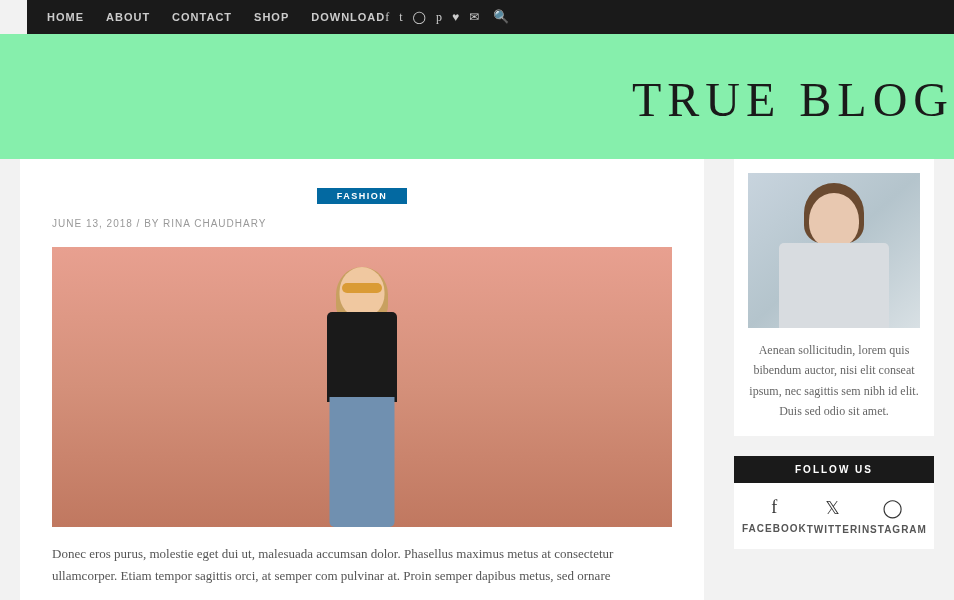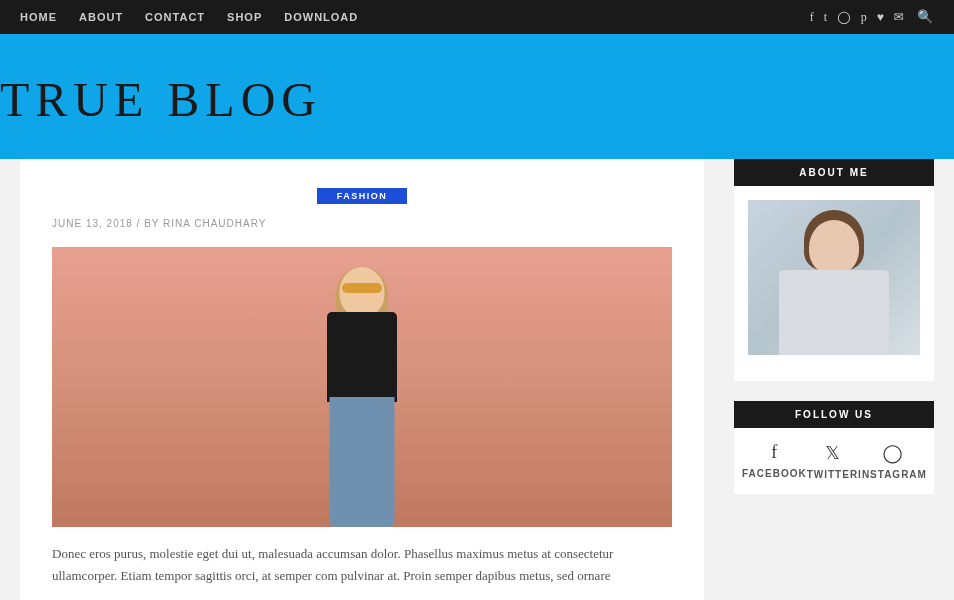--- a/index.html
+++ b/index.html
@@ -3,23 +3,24 @@
   <meta charset="utf-8">
   <style>
     * { margin: 0; padding: 0; box-sizing: border-box; }
     body { font-family: Georgia, serif; background: #f2f2f2; color: #333; font-size: 14px; }
 
     
     nav {
       background: #1a1a1a;
       display: flex;
       align-items: center;
-      justify-content: space-between;
+      justify-content: flex-start;
       padding: 0 20px;
       height: 34px;
+      margin-left: 27px;
     }
     .nav-links { display: flex; gap: 22px; }
     .nav-links a {
       color: #ccc;
       text-decoration: none;
       font-size: 11px;
       letter-spacing: 1px;
       font-family: Arial, sans-serif;
       font-weight: 600;
       text-transform: uppercase;
@@ -32,23 +33,23 @@
     }
     .nav-right .search-icon {
       color: #ccc;
       font-size: 13px;
       cursor: pointer;
       margin-left: 4px;
     }
 
     
     .site-header {
-      text-align: left;
+      text-align: right;
       padding: 38px 0 32px;
-      background: #0ea5e9;
+      background: #86efac;
     }
     .site-title {
       font-family: Georgia, serif;
       font-size: 48px;
       font-weight: normal;
       letter-spacing: 6px;
       color: #1a1a1a;
     }
 
     
@@ -63,21 +64,21 @@
     
     .content { flex: 1; }
 
     .post-card {
       background: #fff;
       padding: 28px 32px 24px;
     }
 
     .post-category {
       display: inline-block;
-      background: #1d4ed8;
+      background: #0369a1;
       color: #fff;
       font-size: 9px;
       letter-spacing: 1.5px;
       font-family: Arial, sans-serif;
       font-weight: 700;
       text-transform: uppercase;
       padding: 3px 20px;
       margin-bottom: 14px;
     }
 
@@ -319,29 +320,29 @@
           </div>
         </div>
       </div>
       <p class="post-excerpt">Donec eros purus, molestie eget dui ut, malesuada accumsan dolor. Phasellus maximus metus at consectetur ullamcorper. Etiam tempor sagittis orci, at semper com pulvinar at. Proin semper dapibus metus, sed ornare</p>
     </article>
   </main>
 
   <aside class="sidebar">
 
     <div class="sidebar-widget">
-      <div class="widget-header">ABOUT ME</div>
       <div class="widget-body">
         <div class="about-image">
           <div class="about-img-inner">
             <div class="about-hair"></div>
             <div class="about-face"></div>
             <div class="about-sweater"></div>
           </div>
         </div>
+        <p class="about-text">Aenean sollicitudin, lorem quis bibendum auctor, nisi elit conseat ipsum, nec sagittis sem nibh id elit. Duis sed odio sit amet.</p>
       </div>
     </div>
 
     <div class="sidebar-widget">
       <div class="widget-header">FOLLOW US</div>
       <div class="follow-icons">
         <div class="follow-item">
           <span class="follow-icon-sym">f</span>
           <span class="follow-label">FACEBOOK</span>
         </div>

